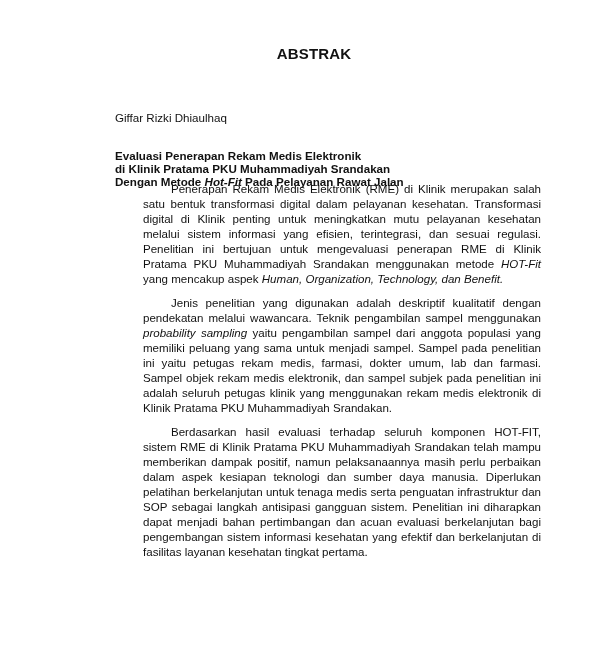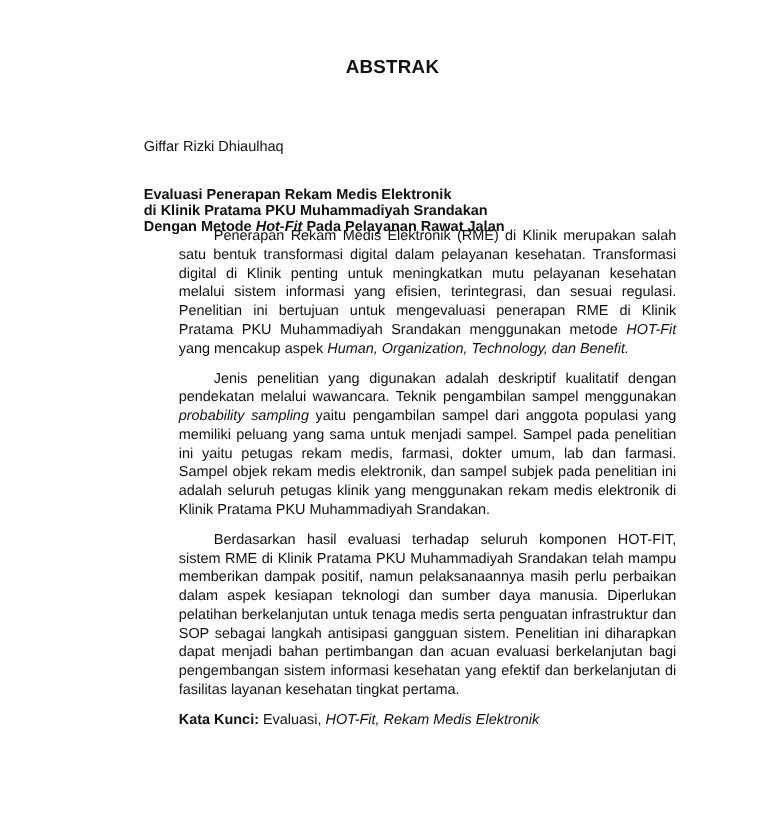--- a/index.html
+++ b/index.html
@@ -86,15 +86,14 @@
   <div class="thesis-title">
     <div>Evaluasi Penerapan Rekam Medis Elektronik</div>
     <div>di Klinik Pratama PKU Muhammadiyah Srandakan</div>
     <div><span>Dengan Metode </span><em>Hot-Fit</em><span> Pada Pelayanan Rawat Jalan</span></div>
   </div>
 
   <div class="body-text">
     <p class="para"><span>Penerapan Rekam Medis Elektronik (RME) di Klinik merupakan salah satu bentuk transformasi digital dalam pelayanan kesehatan. Transformasi digital di Klinik penting untuk meningkatkan mutu pelayanan kesehatan melalui sistem informasi yang efisien, terintegrasi, dan sesuai regulasi. Penelitian ini bertujuan untuk mengevaluasi penerapan RME di Klinik Pratama PKU Muhammadiyah Srandakan menggunakan metode </span><em>HOT-Fit</em><span> yang mencakup aspek </span><em>Human, Organization, Technology, dan Benefit.</em></p>
     <p class="para"><span>Jenis penelitian yang digunakan adalah deskriptif kualitatif dengan pendekatan melalui wawancara. Teknik pengambilan sampel menggunakan </span><em>probability sampling</em><span> yaitu pengambilan sampel dari anggota populasi yang memiliki peluang yang sama untuk menjadi sampel. Sampel pada penelitian ini yaitu petugas rekam medis, farmasi, dokter umum, lab dan farmasi. Sampel objek rekam medis elektronik, dan sampel subjek pada penelitian ini adalah seluruh petugas klinik yang menggunakan rekam medis elektronik di Klinik Pratama PKU Muhammadiyah Srandakan.</span></p>
     <p class="para"><span>Berdasarkan hasil evaluasi terhadap seluruh komponen HOT-FIT, sistem RME di Klinik Pratama PKU Muhammadiyah Srandakan telah mampu memberikan dampak positif, namun pelaksanaannya masih perlu perbaikan dalam aspek kesiapan teknologi dan sumber daya manusia. Diperlukan pelatihan berkelanjutan untuk tenaga medis serta penguatan infrastruktur dan SOP sebagai langkah antisipasi gangguan sistem. Penelitian ini diharapkan dapat menjadi bahan pertimbangan dan acuan evaluasi berkelanjutan bagi pengembangan sistem informasi kesehatan yang efektif dan berkelanjutan di fasilitas layanan kesehatan tingkat pertama.</span></p>
-    <p class="keywords"><span class="kw-label">Kata Kunci:</span><span> Evaluasi, </span><span class="kw-italic">HOT-Fit, Rekam Medis Elektronik</span></p>
   </div>
 </div>
 
 </body></html>

